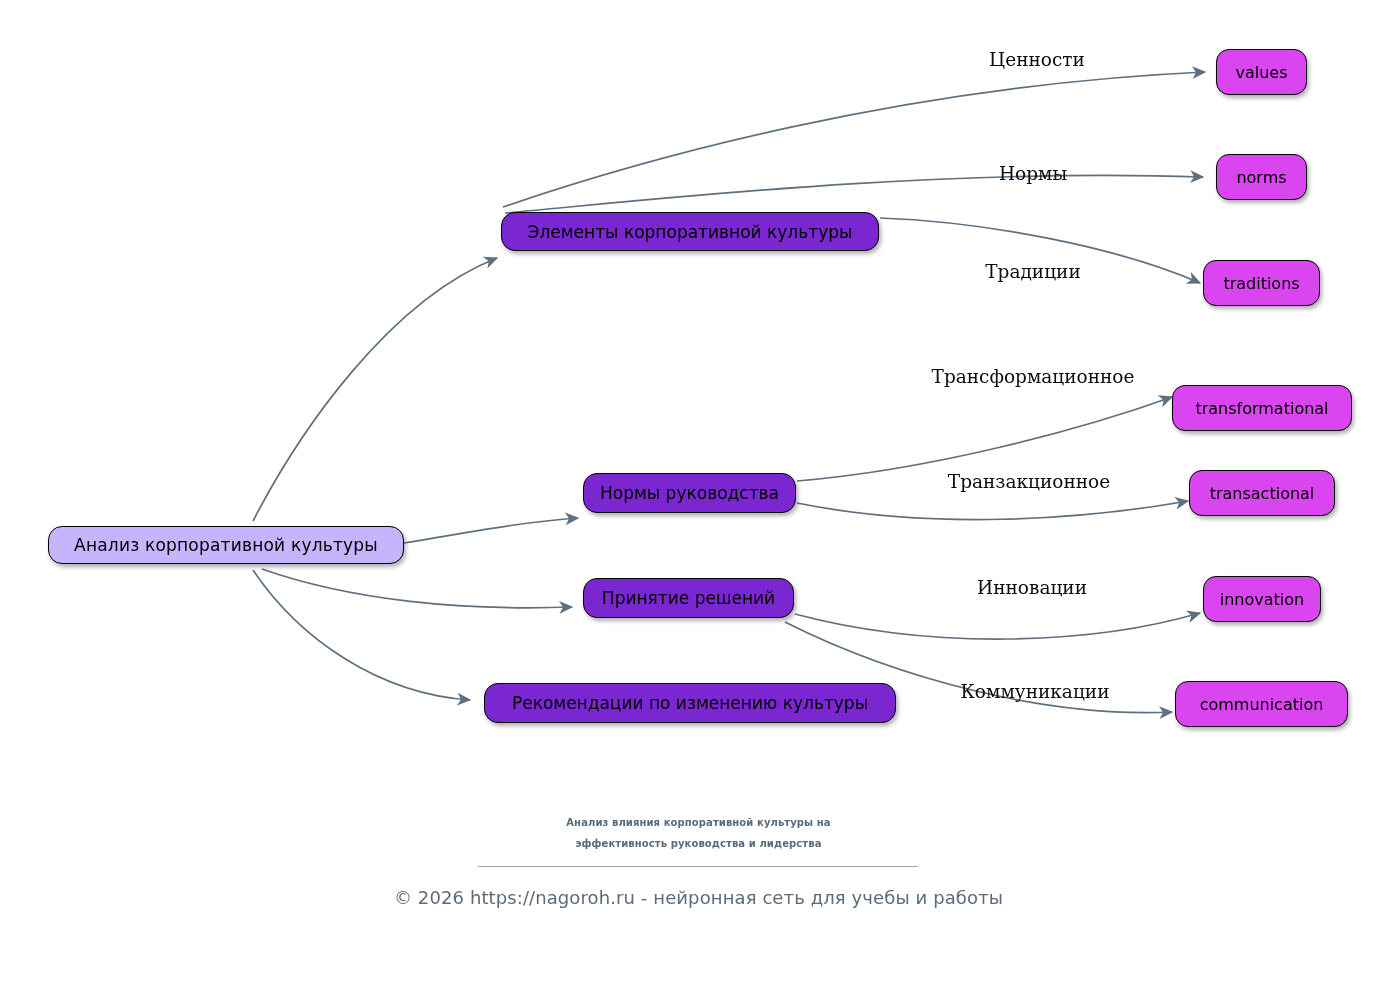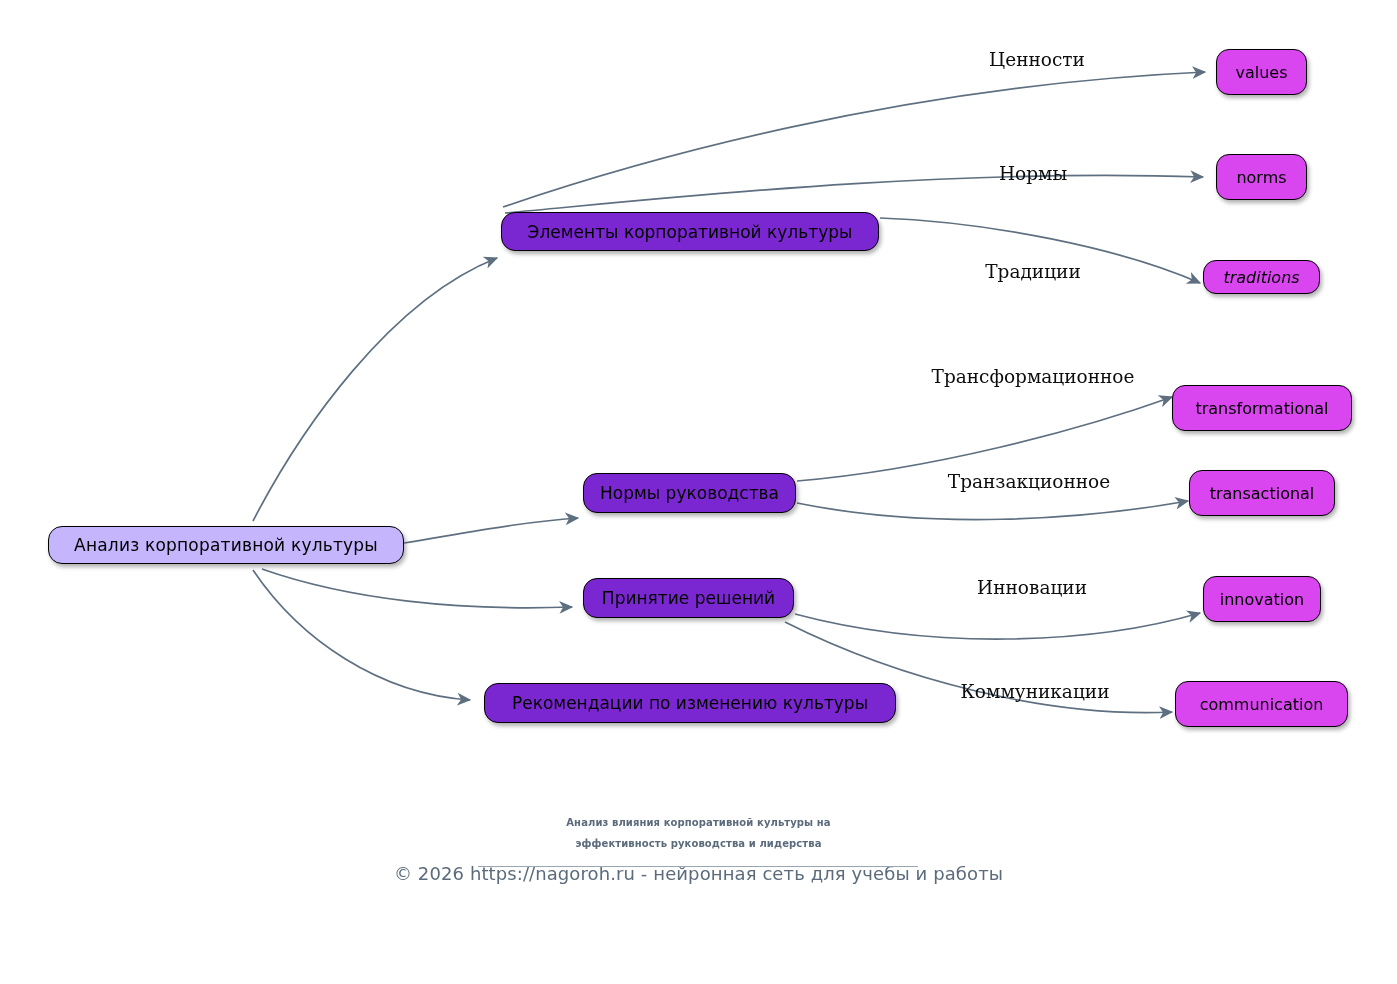--- a/index.html
+++ b/index.html
@@ -78,21 +78,21 @@
   #footer-title .l2 { display: block; }
   #footer-rule {
     position: absolute;
     left: 478px;
     top: 866px;
     width: 440px;
     border-top: 1.4px solid #9aa6b2;
     z-index: 2;
   }
   #footer-copyright {
-    top: 863px;
+    top: 887px;
     color: #5b6b7c;
     font-size: 18px;
     letter-spacing: 0.1px;
   }
 </style>
 </head>
 <body>
 
 <div id="canvas">
 
@@ -149,21 +149,21 @@
   </div>
 
   <div class="node node-leaf" style="left:1216px; top:49px; width:91px; height:46px;">
     <span>values</span>
   </div>
 
   <div class="node node-leaf" style="left:1216px; top:154px; width:91px; height:46px;">
     <span>norms</span>
   </div>
 
-  <div class="node node-leaf" style="left:1203px; top:260px; width:117px; height:34px;font-style:italic;">
+  <div class="node node-leaf" style="left:1203px; top:260px; width:117px; height:46px;">
     <span>traditions</span>
   </div>
 
   <div class="node node-leaf" style="left:1172px; top:385px; width:180px; height:46px;">
     <span>transformational</span>
   </div>
 
   <div class="node node-leaf" style="left:1189px; top:470px; width:146px; height:46px;">
     <span>transactional</span>
   </div>

